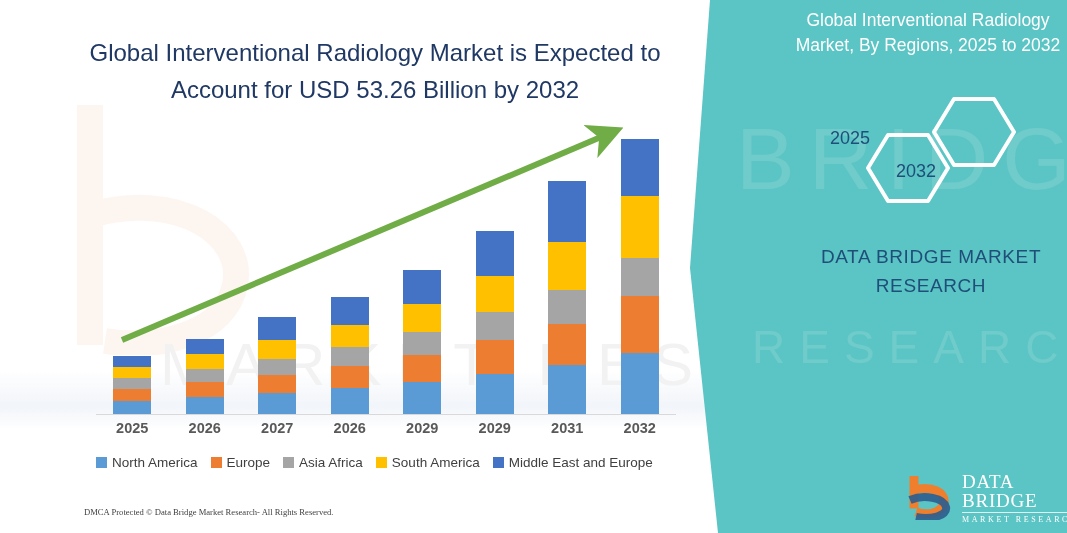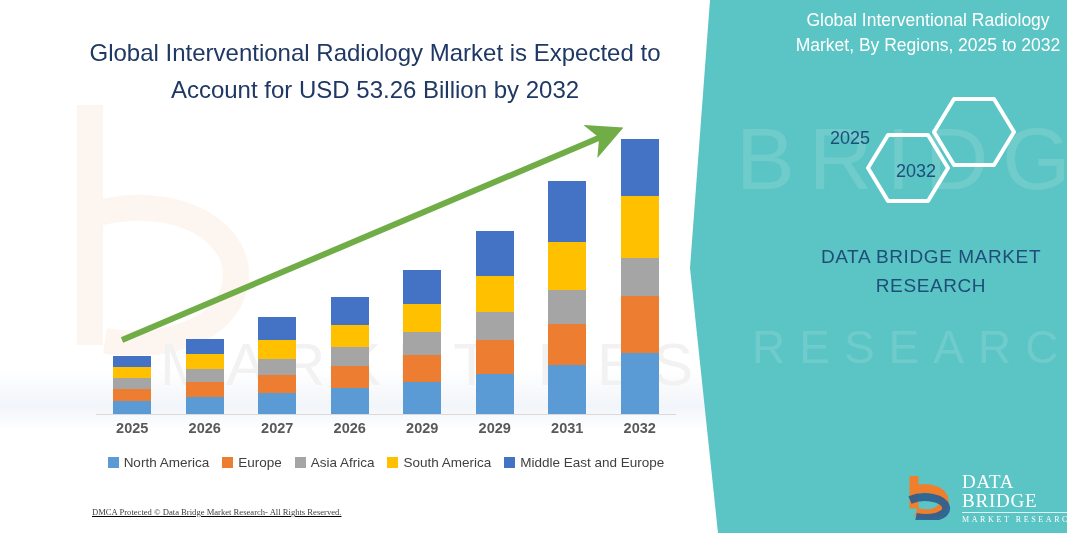--- a/index.html
+++ b/index.html
@@ -113,38 +113,37 @@
     width: 600px; height: 250px;
     pointer-events: none;
   }
 
   
   .legend {
     position: absolute;
     left: 96px; top: 455px;
     width: 580px;
     display: flex;
-    justify-content: center;
+    justify-content: flex-start;
     align-items: center;
     gap: 13px;
     flex-wrap: nowrap;
   }
   .legend-item { display: flex; align-items: center; gap: 5px; }
   .legend-swatch { width: 11px; height: 11px; flex: 0 0 auto; }
   .legend-label { font-size: 13.5px; color: #404040; white-space: nowrap; }
 
   
   .footer {
     position: absolute;
-    left: 92px; top: 507px;
+    left: 84px; top: 507px;
     width: 600px;
     display: flex;
     justify-content: space-between;
     align-items: flex-end;
-    text-decoration: underline;
   }
   .footer-text {
     font-family: "Liberation Serif", serif;
     font-size: 8.6px;
     color: #3f3f3f;
     white-space: nowrap;
   }
 
   
   .panel {

